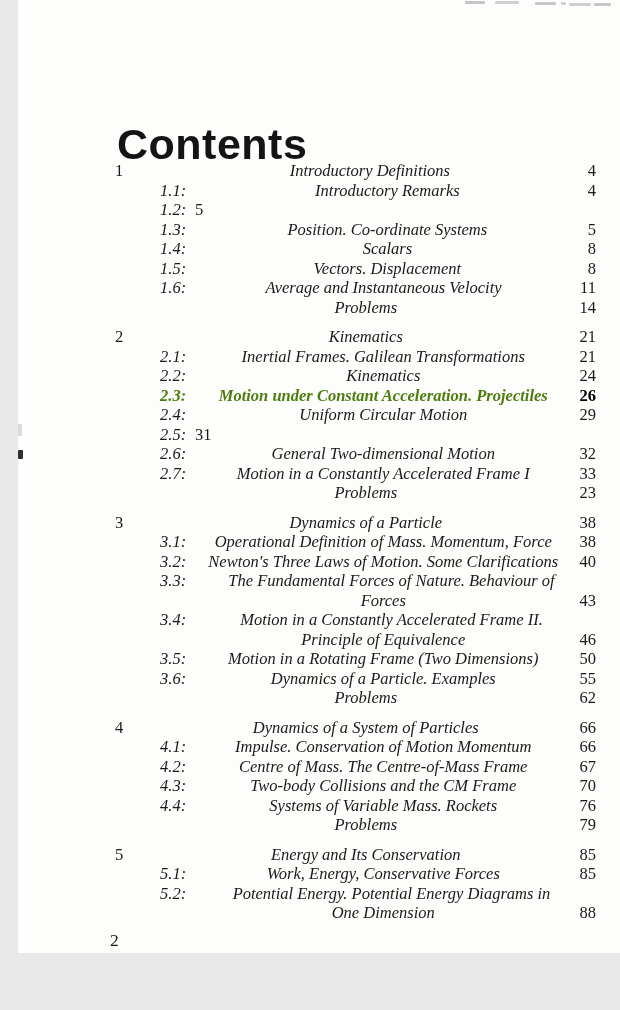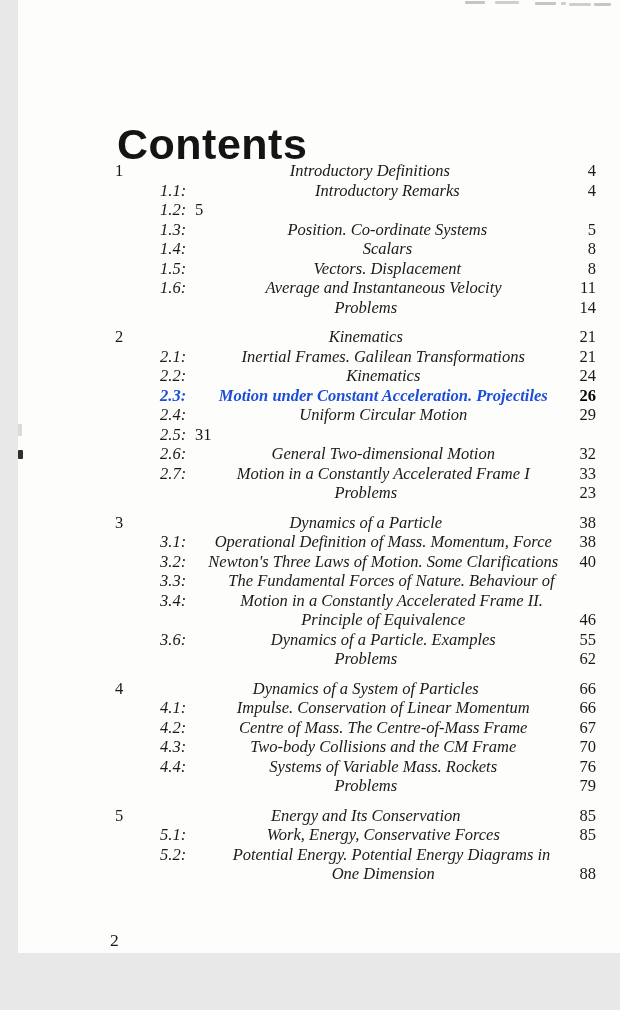--- a/index.html
+++ b/index.html
@@ -34,21 +34,21 @@
     line-height:19.5px;
   }
   .chapter{margin-bottom:10px;}
   .row{display:flex;align-items:baseline;}
   .col-chnum{flex:0 0 45px;font-style:normal;}
   .indent{flex:0 0 45px;}
   .col-secnum{flex:0 0 35px;font-style:italic;}
   .col-title{flex:1 1 auto;font-style:italic;padding-right:8px;text-align:center;}
   .col-page{flex:0 0 auto;font-style:normal;text-align:right;}
   .row.bold .col-secnum,
-  .row.bold .col-title{font-weight:bold;color:#1d4ed8;}
+  .row.bold .col-title{font-weight:bold;color:#4d7c0f;}
   .row.bold .col-page{font-weight:bold;color:#000;text-align:right;}
   .footer-num{
     position:absolute;
     left:92px;top:930px;
     font-size:17.5px;
     font-style:normal;
   }
   .artifact{position:absolute;display:block;}
   .dash{height:3px;background:#c6c6c6;border-radius:1px;}
   .dash.d2{background:#cfcfcf;}
@@ -193,52 +193,64 @@
           <span class="col-page">40</span>
         </div>
         <div class="row">
           <span class="indent"></span>
           <span class="col-secnum">3.3:</span>
           <span class="col-title">The Fundamental Forces of Nature. Behaviour of</span>
           <span class="col-page"></span>
         </div>
         <div class="row">
           <span class="indent"></span>
+          <span class="col-secnum"></span>
+          <span class="col-title">Forces</span>
+          <span class="col-page">43</span>
+        </div>
+        <div class="row">
+          <span class="indent"></span>
           <span class="col-secnum">3.4:</span>
           <span class="col-title">Motion in a Constantly Accelerated Frame II.</span>
           <span class="col-page"></span>
         </div>
         <div class="row">
           <span class="indent"></span>
           <span class="col-secnum"></span>
           <span class="col-title">Principle of Equivalence</span>
           <span class="col-page">46</span>
         </div>
         <div class="row">
           <span class="indent"></span>
+          <span class="col-secnum">3.5:</span>
+          <span class="col-title">Motion in a Rotating Frame (Two Dimensions)</span>
+          <span class="col-page">50</span>
+        </div>
+        <div class="row">
+          <span class="indent"></span>
           <span class="col-secnum">3.6:</span>
           <span class="col-title">Dynamics of a Particle. Examples</span>
           <span class="col-page">55</span>
         </div>
         <div class="row">
           <span class="indent"></span>
           <span class="col-title">Problems</span>
           <span class="col-page">62</span>
         </div>
       </div>
       <div class="chapter">
         <div class="row">
           <span class="col-chnum">4</span>
           <span class="col-title">Dynamics of a System of Particles</span>
           <span class="col-page">66</span>
         </div>
         <div class="row">
           <span class="indent"></span>
           <span class="col-secnum">4.1:</span>
-          <span class="col-title">Impulse. Conservation of Linear Momentum</span>
+          <span class="col-title">Impulse. Conservation of Motion Momentum</span>
           <span class="col-page">66</span>
         </div>
         <div class="row">
           <span class="indent"></span>
           <span class="col-secnum">4.2:</span>
           <span class="col-title">Centre of Mass. The Centre-of-Mass Frame</span>
           <span class="col-page">67</span>
         </div>
         <div class="row">
           <span class="indent"></span>

